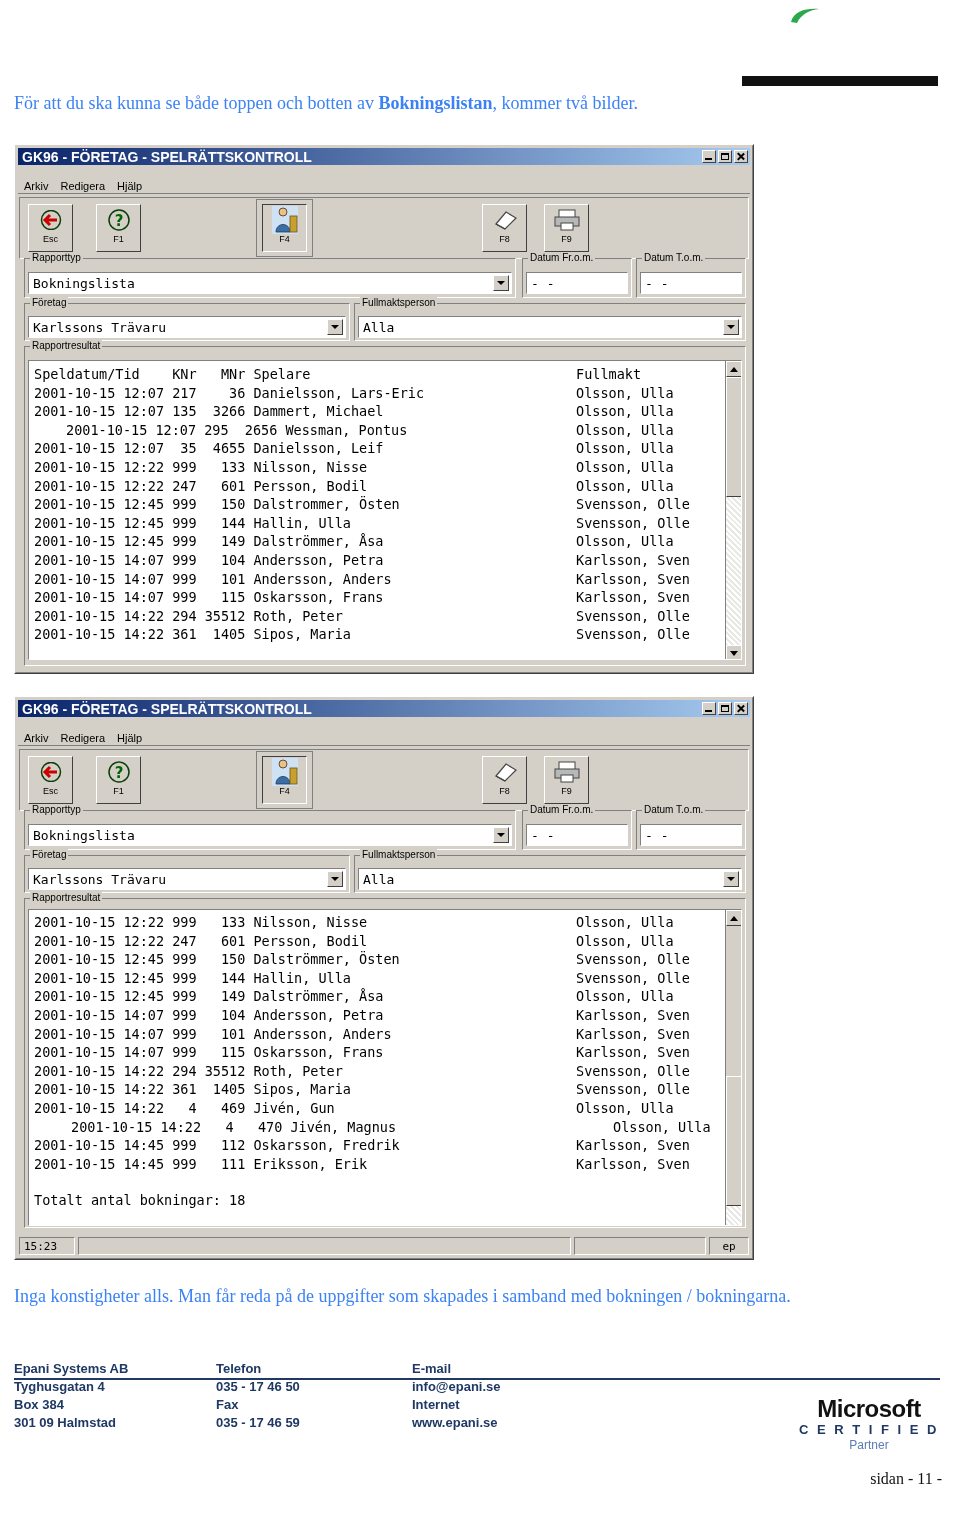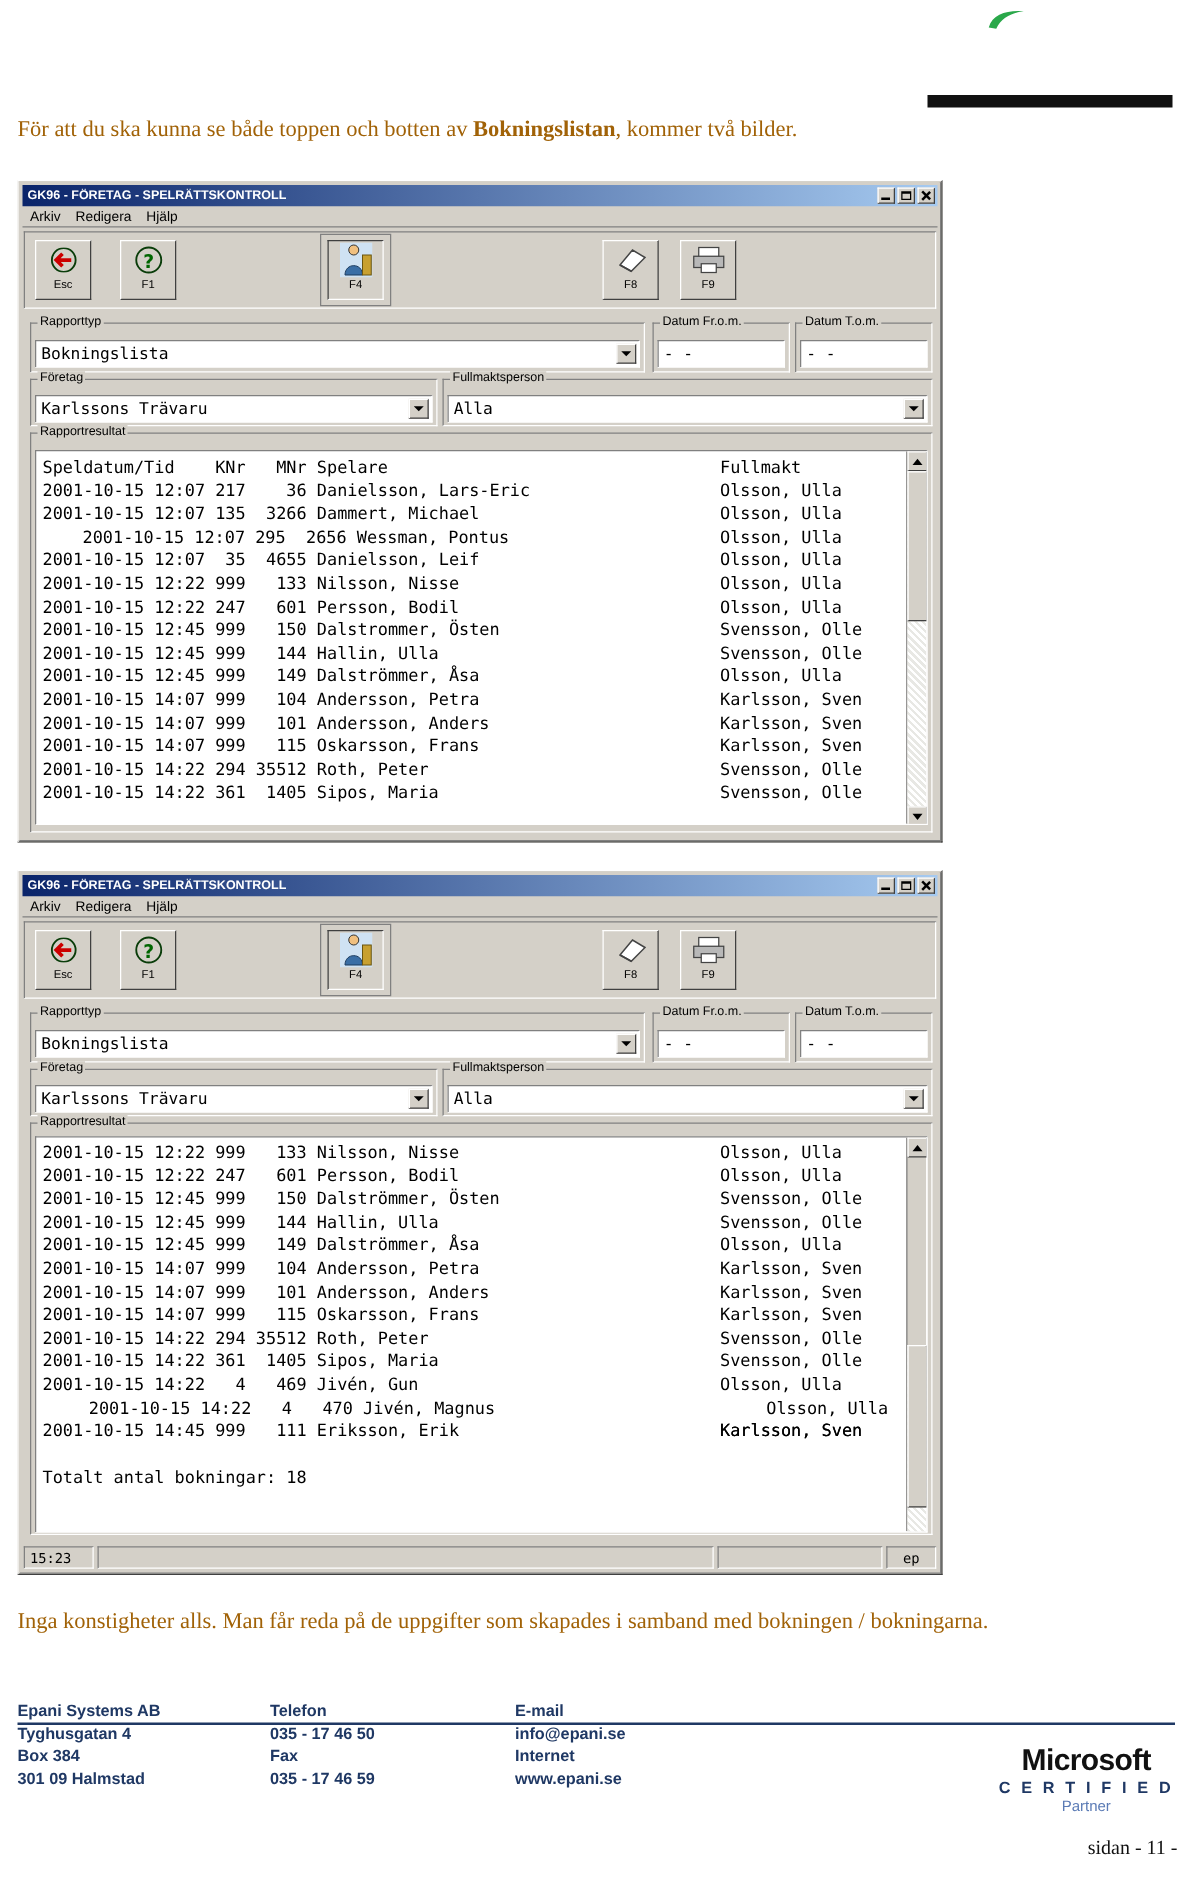--- a/index.html
+++ b/index.html
@@ -45,21 +45,21 @@
     left: 48px;
     top: 0px;
     width: 30px;
     height: 16px;
   }
 
   
   .para {
     position: absolute;
     font-size: 18px;
-    color: #a16207;
+    color: #3b82f6;
     line-height: 22px;
   }
   .para b { font-weight: bold; }
   #intro { left: 14px; top: 92px; width: 780px; }
   #outro { left: 14px; top: 1285px; width: 920px; }
 
   
   .win {
     position: absolute;
     background: #d4d0c8;
@@ -82,21 +82,21 @@
     margin: 2px 2px 0 2px;
     background: linear-gradient(to right, #0a246a, #a6caf0);
     display: flex;
     align-items: center;
     padding: 0 2px;
   }
   .titlebar .t-text {
     color: #ffffff;
     font-family: "Liberation Sans", sans-serif;
     font-weight: bold;
-    font-size: 10px;
+    font-size: 14px;
     letter-spacing: 0px;
     flex: 1;
     white-space: nowrap;
     overflow: hidden;
     padding-left: 2px;
   }
   .tb-btns { display: flex; gap: 2px; }
   .tb-btn {
     width: 14px; height: 13px;
     background: #d4d0c8;
@@ -111,21 +111,21 @@
     display: block;
     background: #000000;
   }
   .tb-min i { left: 2px; bottom: 2px; width: 7px; height: 2px; }
   .tb-max i { left: 2px; top: 2px; width: 8px; height: 7px; background: none; border: 1px solid #000; border-top-width: 2px; }
   .tb-close i.a, .tb-close i.b { left: 5px; top: 1px; width: 1.5px; height: 9px; }
   .tb-close i.a { transform: rotate(45deg); }
   .tb-close i.b { transform: rotate(-45deg); }
 
   .menubar {
-    margin: 1px 2px 0 2px;
+    margin: 13px 2px 0 2px;
     height: 16px;
     display: flex;
     align-items: center;
     font-family: "Liberation Sans", sans-serif;
     font-size: 11px;
     color: #000000;
     border-bottom: 1px solid #808080;
   }
   .menubar span { padding: 0 6px; }
 
@@ -659,21 +659,21 @@
             <div class="rowline" style="position: relative;"><span>2001-10-15 12:45 999   150 Dalströmmer, Östen</span><span class="fm" style="position: absolute; left: 547px;">Svensson, Olle</span></div>
             <div class="rowline" style="position: relative;"><span>2001-10-15 12:45 999   144 Hallin, Ulla</span><span class="fm" style="position: absolute; left: 547px;">Svensson, Olle</span></div>
             <div class="rowline" style="position: relative;"><span>2001-10-15 12:45 999   149 Dalströmmer, Åsa</span><span class="fm" style="position: absolute; left: 547px;">Olsson, Ulla</span></div>
             <div class="rowline" style="position: relative;"><span>2001-10-15 14:07 999   104 Andersson, Petra</span><span class="fm" style="position: absolute; left: 547px;">Karlsson, Sven</span></div>
             <div class="rowline" style="position: relative;"><span>2001-10-15 14:07 999   101 Andersson, Anders</span><span class="fm" style="position: absolute; left: 547px;">Karlsson, Sven</span></div>
             <div class="rowline" style="position: relative;"><span>2001-10-15 14:07 999   115 Oskarsson, Frans</span><span class="fm" style="position: absolute; left: 547px;">Karlsson, Sven</span></div>
             <div class="rowline" style="position: relative;"><span>2001-10-15 14:22 294 35512 Roth, Peter</span><span class="fm" style="position: absolute; left: 547px;">Svensson, Olle</span></div>
             <div class="rowline" style="position: relative;"><span>2001-10-15 14:22 361  1405 Sipos, Maria</span><span class="fm" style="position: absolute; left: 547px;">Svensson, Olle</span></div>
             <div class="rowline" style="position: relative;"><span>2001-10-15 14:22   4   469 Jivén, Gun</span><span class="fm" style="position: absolute; left: 547px;">Olsson, Ulla</span></div>
             <div class="rowline" style="position: relative; margin-left: 37px;"><span>2001-10-15 14:22   4   470 Jivén, Magnus</span><span class="fm" style="position: absolute; left: 547px;">Olsson, Ulla</span></div>
-            <div class="rowline" style="position: relative;"><span class="fm" style="position: absolute; left: 547px;">Karlsson, Sven</span></div>
+            <div class="rowline" style="position: relative;"><span>2001-10-15 14:45 999   112 Oskarsson, Fredrik</span><span class="fm" style="position: absolute; left: 547px;">Karlsson, Sven</span></div>
             <div class="rowline" style="position: relative;"><span>2001-10-15 14:45 999   111 Eriksson, Erik</span><span class="fm" style="position: absolute; left: 547px;">Karlsson, Sven</span></div>
           </div>
       <div class="rowline" style="margin-top:18px;">Totalt antal bokningar: 18</div>
     </div>
     <div class="vsb" style="right:0; top:0; bottom:0;">
       <div class="sb-btn up"></div>
       <div class="sb-track" style="height:285px; position:relative;">
         <div class="sb-thumb" style="height:130px; margin-top:150px;"></div>
       </div>
 

